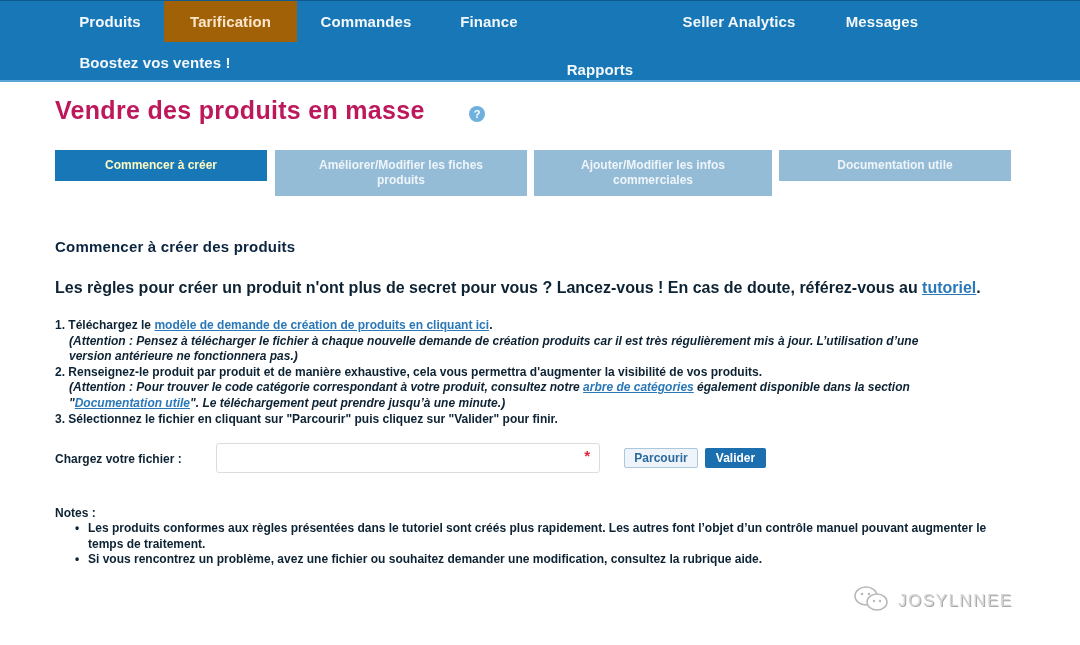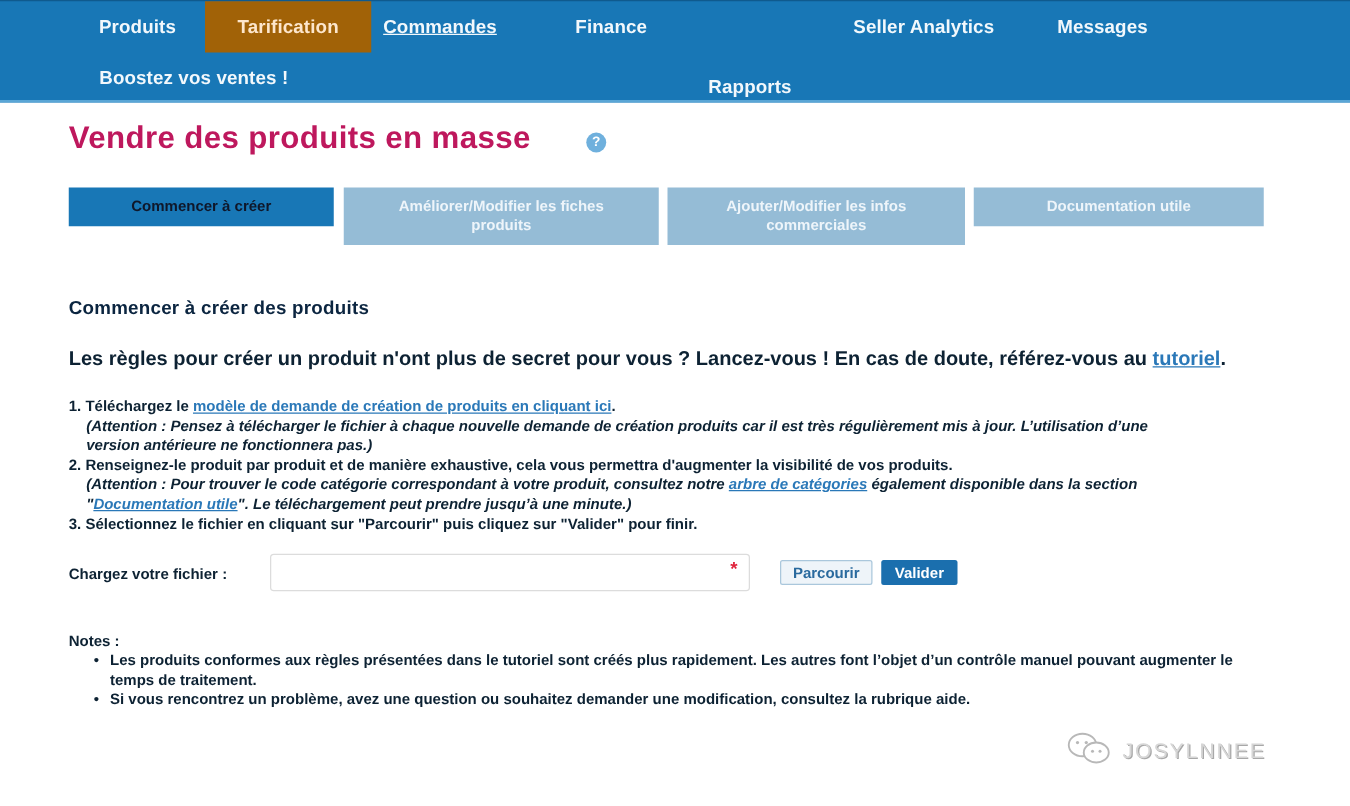--- a/index.html
+++ b/index.html
@@ -7,21 +7,21 @@
   body { font-family: "Liberation Sans", "DejaVu Sans", sans-serif; color: #0d2233; position: relative; }
 
   .topnav { position: absolute; left: 0; top: 0; width: 1080px; height: 82px; background: #1877b6; border-top: 1px solid #0f5a8e; border-bottom: 2px solid #5aa6d6; }
   .nav-item { position: absolute; top: 0; height: 41px; line-height: 42px; color: #f2f8fc; font-weight: bold; font-size: 15px; text-align: center; cursor: pointer; letter-spacing: 0.1px; }
   .nav-item.active { background: #a16207; color: #fde6cc; }
 
   .page-title { position: absolute; left: 55px; top: 96px; font-size: 25px; font-weight: bold; color: #be185d; letter-spacing: 0.3px; }
   .help-icon { position: absolute; left: 469px; top: 106px; width: 16px; height: 16px; border-radius: 50%; background: #6fb0dd; color: #fff; font-size: 11px; font-weight: bold; text-align: center; line-height: 16px; cursor: pointer; }
 
   .tab { position: absolute; color: #eef5fa; font-weight: bold; font-size: 12px; text-align: center; line-height: 15px; padding-top: 8px; cursor: pointer; background: #95bcd6; }
-  .tab.active { background: #1877b6; color: #0f172a; }
+  .tab.active { background: #1877b6; color: #fef9c3; }
 
   .section-title { position: absolute; left: 55px; top: 238px; font-size: 15px; font-weight: bold; color: #0b2540; letter-spacing: 0.2px; }
   .intro { position: absolute; left: 55px; top: 279px; font-size: 16px; font-weight: bold; color: #0d2233; }
   a.link { color: #2a78b8; text-decoration: underline; cursor: pointer; }
 
   .steps { position: absolute; left: 55px; top: 318px; width: 950px; font-size: 12px; font-weight: bold; line-height: 15.6px; color: #0d2233; }
   .steps .step-line { white-space: nowrap; }
   .steps .note { font-style: italic; padding-left: 14px; }
 
   .upload-label { position: absolute; left: 55px; top: 452px; font-size: 12px; font-weight: bold; color: #0d2233; }
@@ -37,21 +37,21 @@
 
   .watermark { position: absolute; left: 852px; top: 586px; height: 30px; display: flex; align-items: center; color: #d6d6d6; font-size: 17px; letter-spacing: 1.5px; text-shadow: 1px 1px 0 #a8a8a8; }
   .watermark svg { margin-right: 6px; }
 </style>
 </head>
 <body>
 
 <nav class="topnav">
   <div class="nav-item" style="left:64px;width:92px;">Produits</div>
   <div class="nav-item active" style="left:164px;width:133px;">Tarification</div>
-  <div class="nav-item" style="left:292px;width:120px;text-decoration:underline;">Commandes</div>
+  <div class="nav-item" style="left:306px;width:120px;">Commandes</div>
   <div class="nav-item" style="left:446px;width:86px;">Finance</div>
   <div class="nav-item" style="left:554px;width:92px;margin-top:48px;">Rapports</div>
   <div class="nav-item" style="left:668px;width:142px;">Seller Analytics</div>
   <div class="nav-item" style="left:832px;width:100px;">Messages</div>
   <div class="nav-item" style="left:64px;top:41px;width:182px;">Boostez vos ventes !</div>
 </nav>
 
 <h1 class="page-title">Vendre des produits en masse</h1>
 <span class="help-icon">?</span>
 
@@ -76,21 +76,21 @@
 <label class="upload-label">Chargez votre fichier :</label>
 <div class="file-input">
   <span class="required-star">*</span>
 </div>
 <div class="btn-browse">Parcourir</div>
 <div class="btn-validate">Valider</div>
 
 <div class="notes-title">Notes :</div>
 <ul class="notes-list">
   <li>Les produits conformes aux règles présentées dans le tutoriel sont créés plus rapidement. Les autres font l’objet d’un contrôle manuel pouvant augmenter le temps de traitement.</li>
-  <li>Si vous rencontrez un problème, avez une question ou souhaitez demander une modification, consultez la rubrique aide.</li>
+  <li>Si vous rencontrez un problème, avez une fichier ou souhaitez demander une modification, consultez la rubrique aide.</li>
 </ul>
 
 <div class="watermark">
   <span>
     <svg width="40" height="28" viewBox="0 0 40 28">
       <ellipse cx="14" cy="11" rx="11" ry="9" fill="none" stroke="#b8b8b8" stroke-width="1.5"></ellipse>
       <ellipse cx="25" cy="17" rx="10" ry="8" fill="#fff" stroke="#b8b8b8" stroke-width="1.5"></ellipse>
       <circle cx="10" cy="9" r="1.3" fill="#b8b8b8"></circle>
       <circle cx="17" cy="9" r="1.3" fill="#b8b8b8"></circle>
       <circle cx="22" cy="16" r="1.2" fill="#b8b8b8"></circle>

